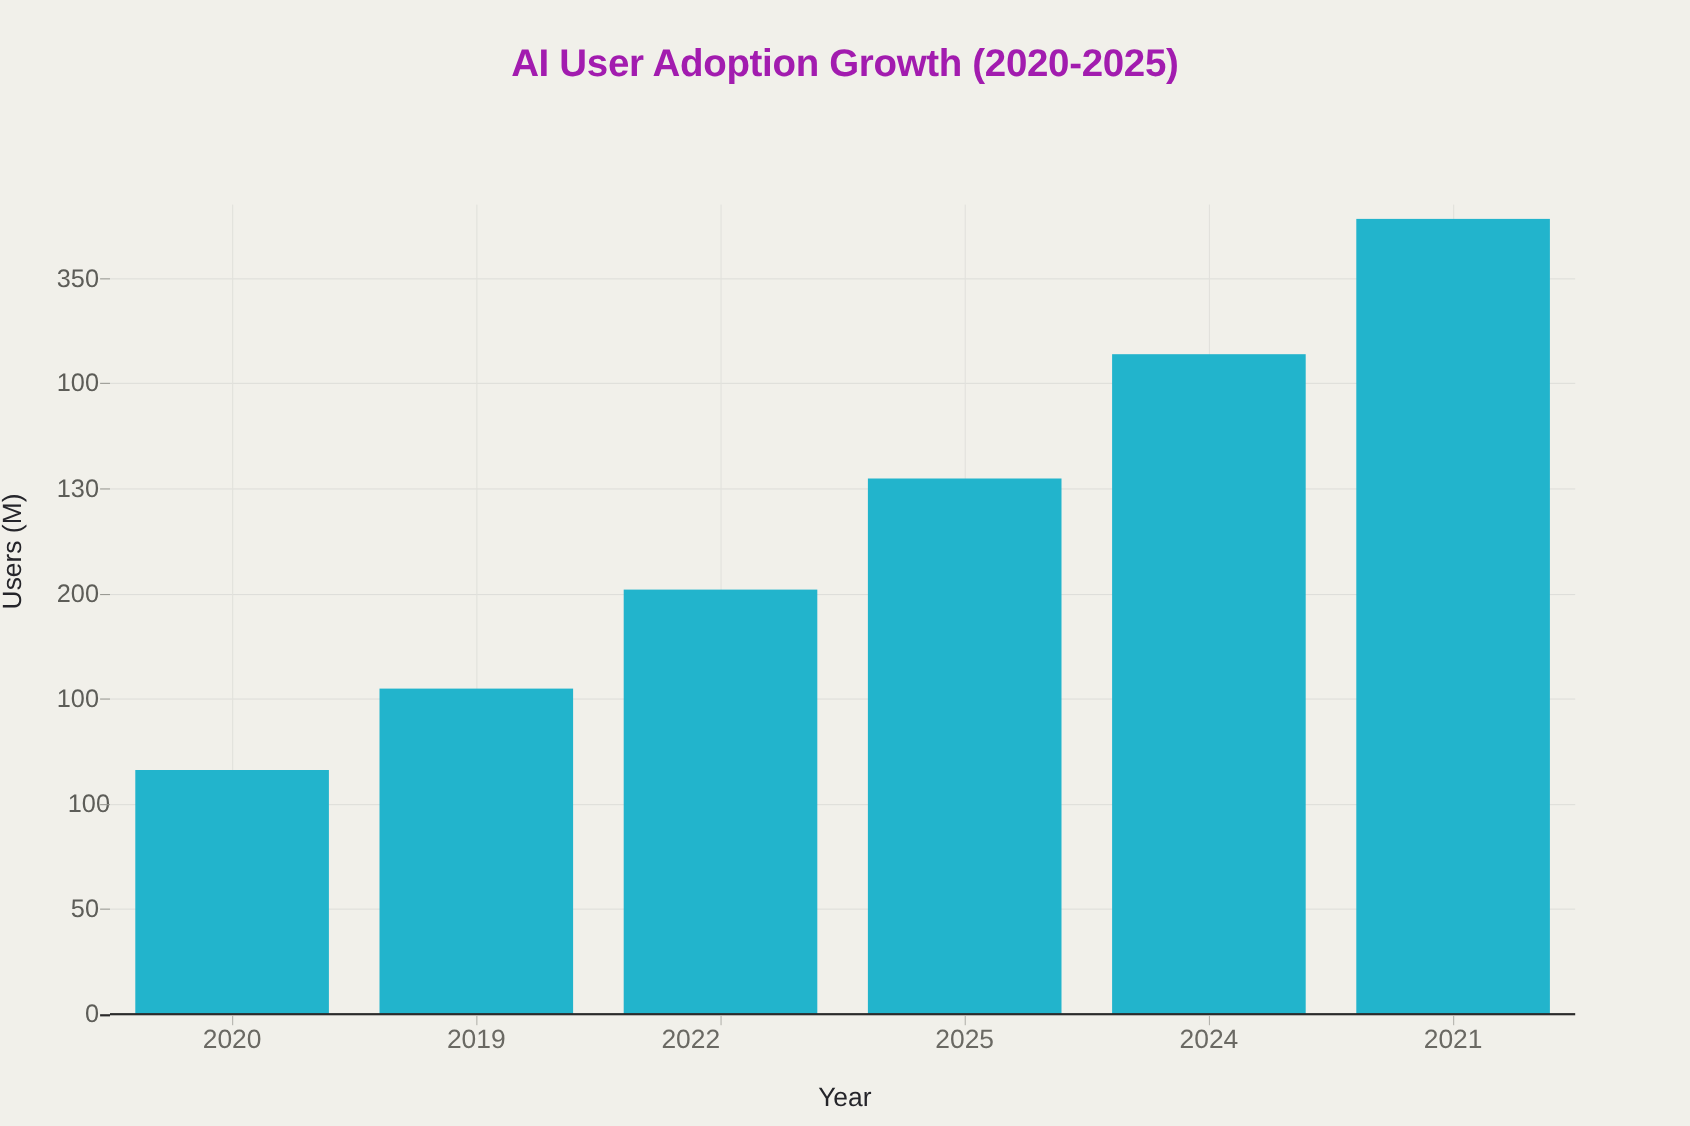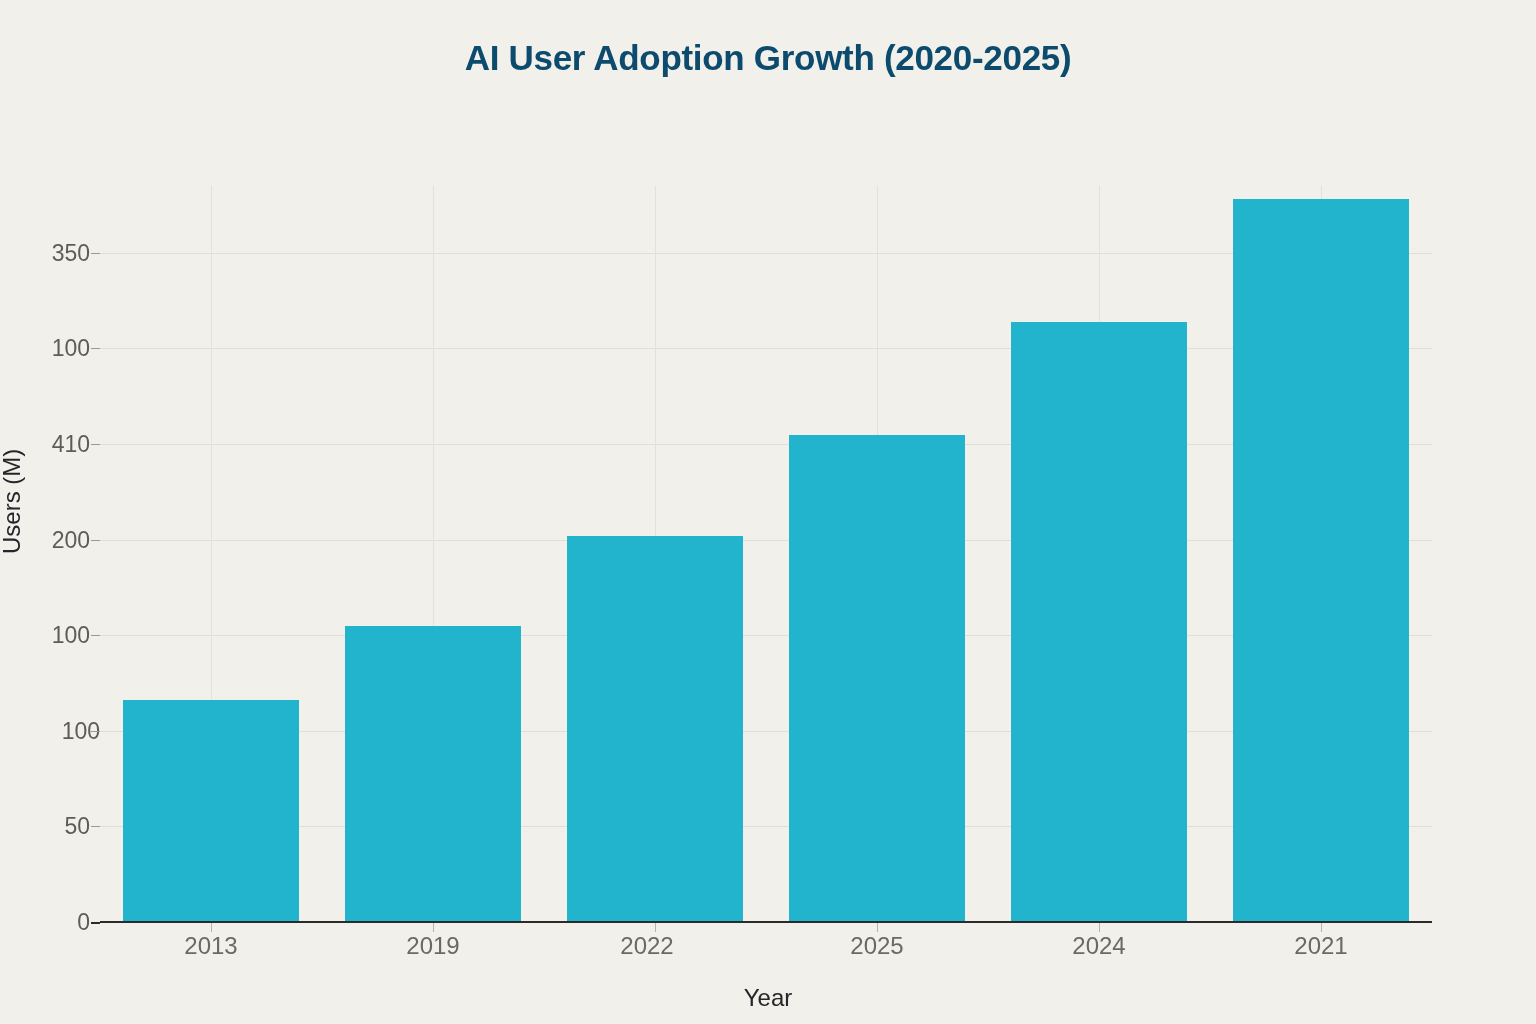--- a/index.html
+++ b/index.html
@@ -25,21 +25,21 @@
   
   .chart-title {
     position: absolute;
     top: 38px;
     left: 0;
     width: 1536px;
     text-align: center;
     font-size: 35px;
     font-weight: 700;
     letter-spacing: -0.3px;
-    color: #0c4a6e;
+    color: #a21caf;
     white-space: nowrap;
   }
 
   
   
   .plot-area {
     position: absolute;
     left: 100px;
     top: 186px;
     width: 1332px;
@@ -172,33 +172,33 @@
       <div class="ylabel-tick" style="top: 922px; left: 10px; width: 80px;">0</div>
       <div class="tick-mark-y" style="top: 922px; left: 91px; background: rgb(43, 43, 43); height: 2px;"></div>
       <div class="ylabel-tick" style="top: 826.416px; left: 10px; width: 80px;">50</div>
       <div class="tick-mark-y" style="top: 826.416px; left: 91px;"></div>
       <div class="ylabel-tick" style="top: 730.831px; left: 20px; width: 80px;">100</div>
       <div class="tick-mark-y" style="top: 730.831px; left: 91px;"></div>
       <div class="ylabel-tick" style="top: 635.247px; left: 10px; width: 80px;">100</div>
       <div class="tick-mark-y" style="top: 635.247px; left: 91px;"></div>
       <div class="ylabel-tick" style="top: 539.662px; left: 10px; width: 80px;">200</div>
       <div class="tick-mark-y" style="top: 539.662px; left: 91px;"></div>
-      <div class="ylabel-tick" style="top: 444.078px; left: 10px; width: 80px;">410</div>
+      <div class="ylabel-tick" style="top: 444.078px; left: 10px; width: 80px;">130</div>
       <div class="tick-mark-y" style="top: 444.078px; left: 91px;"></div>
       <div class="ylabel-tick" style="top: 348.494px; left: 10px; width: 80px;">100</div>
       <div class="tick-mark-y" style="top: 348.494px; left: 91px;"></div>
       <div class="ylabel-tick" style="top: 252.909px; left: 10px; width: 80px;">350</div>
       <div class="tick-mark-y" style="top: 252.909px; left: 91px;"></div>
     </div>
   <div id="x-ticks">
-      <div class="xlabel-tick" style="left: 111px;">2013</div>
+      <div class="xlabel-tick" style="left: 111px;">2020</div>
       <div class="tick-mark-x" style="left: 211px;"></div>
       <div class="xlabel-tick" style="left: 333px;">2019</div>
       <div class="tick-mark-x" style="left: 433px;"></div>
-      <div class="xlabel-tick" style="left: 547px;">2022</div>
+      <div class="xlabel-tick" style="left: 528px;">2022</div>
       <div class="tick-mark-x" style="left: 655px;"></div>
       <div class="xlabel-tick" style="left: 777px;">2025</div>
       <div class="tick-mark-x" style="left: 877px;"></div>
       <div class="xlabel-tick" style="left: 999px;">2024</div>
       <div class="tick-mark-x" style="left: 1099px;"></div>
       <div class="xlabel-tick" style="left: 1221px;">2021</div>
       <div class="tick-mark-x" style="left: 1321px;"></div>
     </div>
 
 </div>

